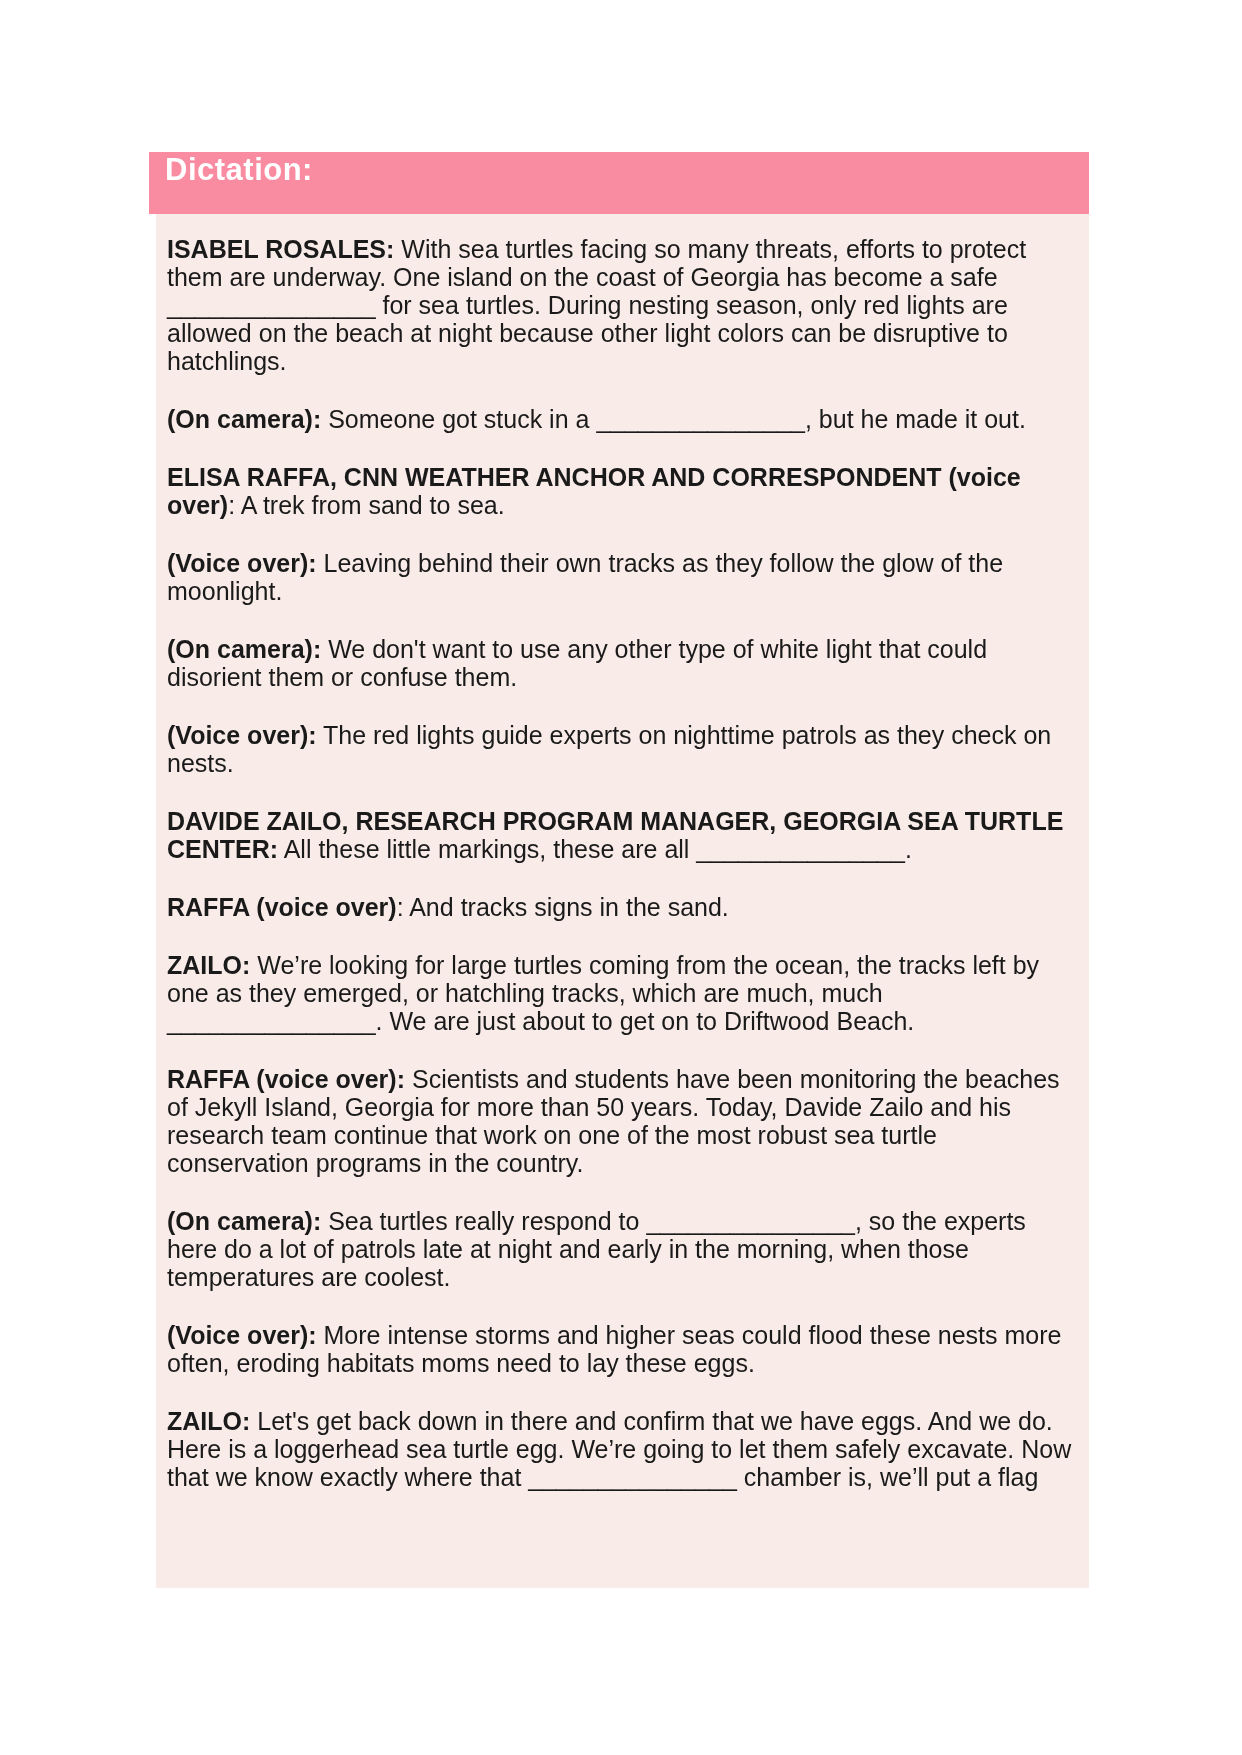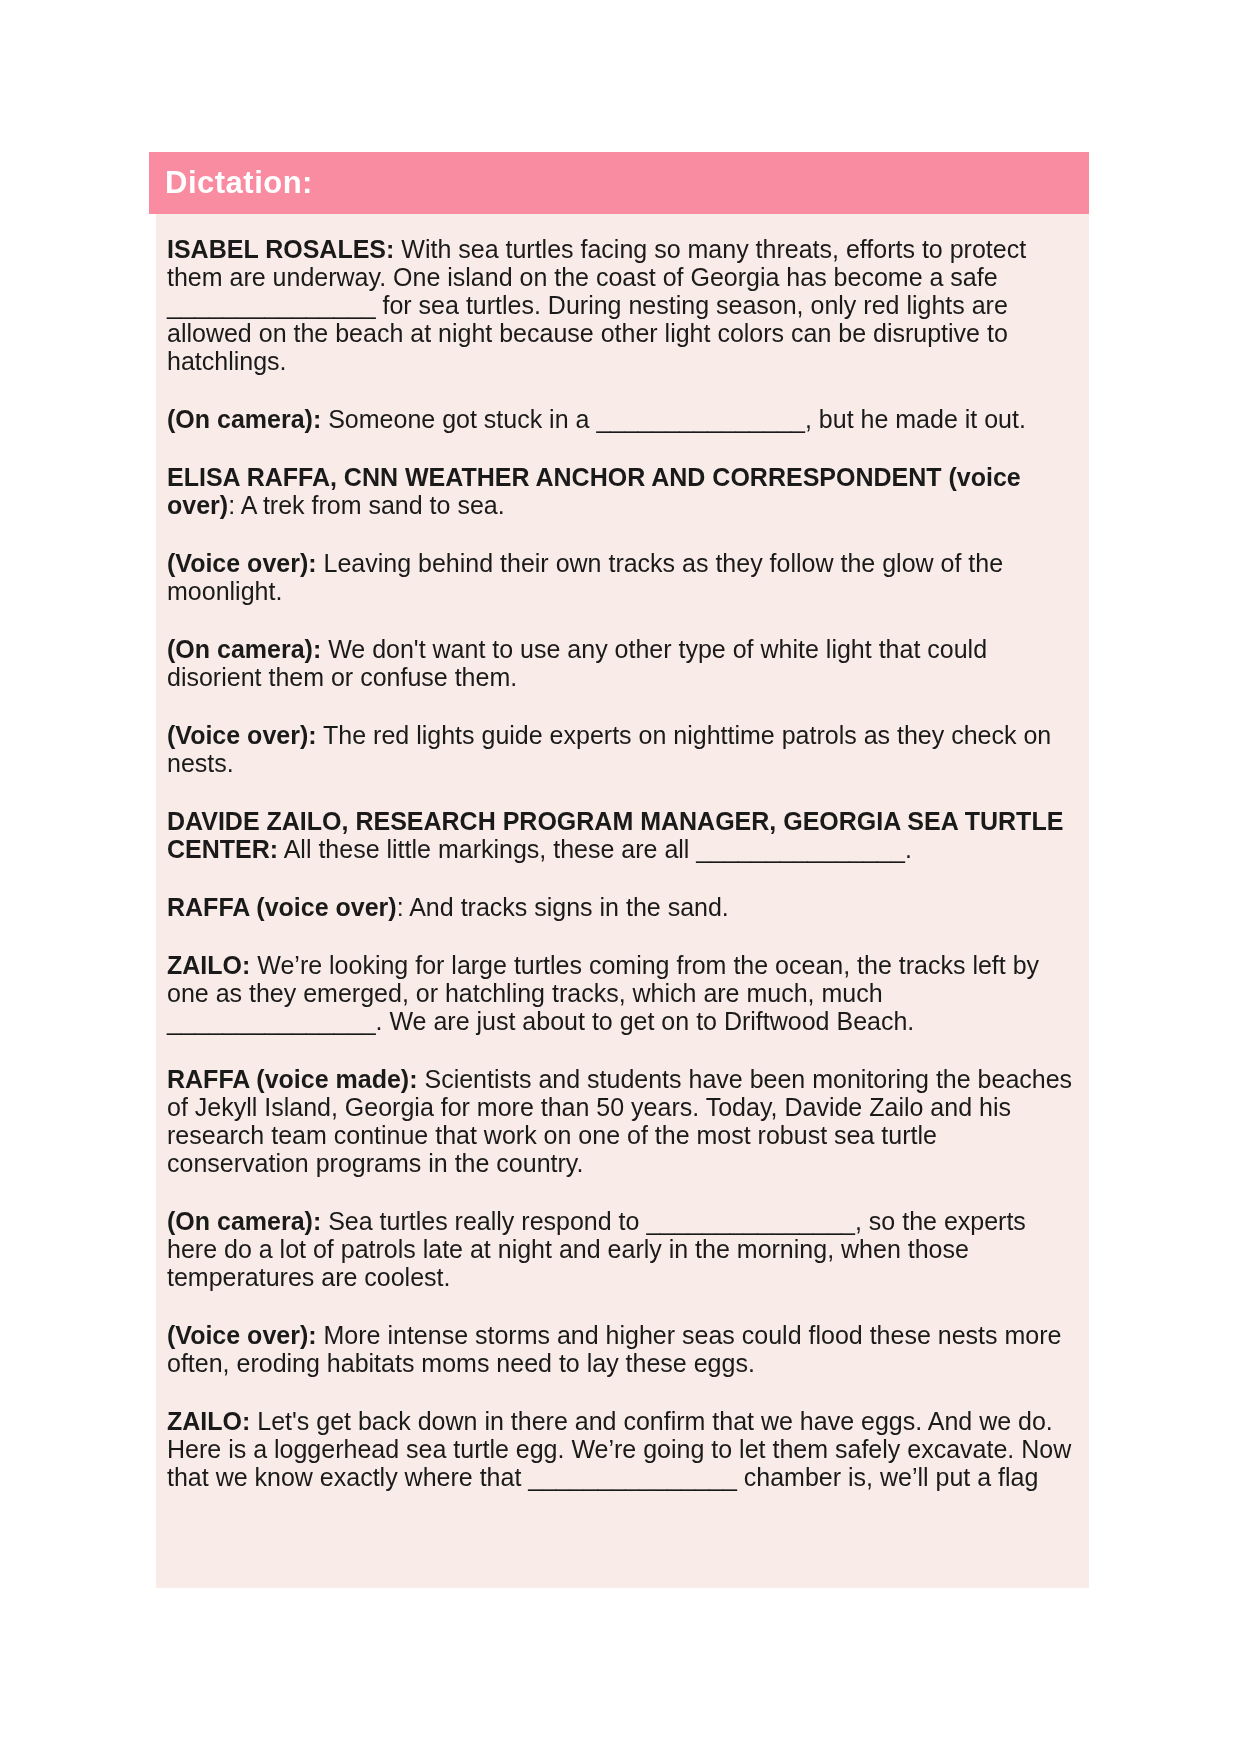--- a/index.html
+++ b/index.html
@@ -18,21 +18,20 @@
     position: absolute;
     left: 149px;
     top: 152px;
     width: 940px;
     height: 1436px;
   }
   .banner {
     height: 62px;
     background: #fa8ca2;
     display: flex;
-    align-items: center;
     padding-left: 16px;
     box-sizing: border-box;
   }
   .banner-title {
     color: #ffffff;
     font-weight: bold;
     font-size: 31px;
     letter-spacing: 0.5px;
   }
   .content {
@@ -66,18 +65,18 @@
   <div class="content" style="background: rgb(249, 236, 232); color: rgb(26, 26, 26);">
       <p><strong>ISABEL ROSALES:</strong><span> With sea turtles facing so many threats, efforts to protect them are underway. One island on the coast of Georgia has become a safe _______________ for sea turtles. During nesting season, only red lights are allowed on the beach at night because other light colors can be disruptive to hatchlings.</span></p>
       <p><strong>(On camera):</strong><span> Someone got stuck in a _______________, but he made it out.</span></p>
       <p><strong>ELISA RAFFA, CNN WEATHER ANCHOR AND CORRESPONDENT (voice over)</strong><span>: A trek from sand to sea.</span></p>
       <p><strong>(Voice over):</strong><span> Leaving behind their own tracks as they follow the glow of the moonlight.</span></p>
       <p><strong>(On camera):</strong><span> We don't want to use any other type of white light that could disorient them or confuse them.</span></p>
       <p><strong>(Voice over):</strong><span> The red lights guide experts on nighttime patrols as they check on nests.</span></p>
       <p><strong>DAVIDE ZAILO, RESEARCH PROGRAM MANAGER, GEORGIA SEA TURTLE CENTER:</strong><span> All these little markings, these are all _______________.</span></p>
       <p><strong>RAFFA (voice over)</strong><span>: And tracks signs in the sand.</span></p>
       <p><strong>ZAILO:</strong><span> We’re looking for large turtles coming from the ocean, the tracks left by one as they emerged, or hatchling tracks, which are much, much _______________. We are just about to get on to Driftwood Beach.</span></p>
-      <p><strong>RAFFA (voice made):</strong><span> Scientists and students have been monitoring the beaches of Jekyll Island, Georgia for more than 50 years. Today, Davide Zailo and his research team continue that work on one of the most robust sea turtle conservation programs in the country.</span></p>
+      <p><strong>RAFFA (voice over):</strong><span> Scientists and students have been monitoring the beaches of Jekyll Island, Georgia for more than 50 years. Today, Davide Zailo and his research team continue that work on one of the most robust sea turtle conservation programs in the country.</span></p>
       <p><strong>(On camera):</strong><span> Sea turtles really respond to _______________, so the experts here do a lot of patrols late at night and early in the morning, when those temperatures are coolest.</span></p>
       <p><strong>(Voice over):</strong><span> More intense storms and higher seas could flood these nests more often, eroding habitats moms need to lay these eggs.</span></p>
       <p><strong>ZAILO:</strong><span> Let's get back down in there and confirm that we have eggs. And we do. Here is a loggerhead sea turtle egg. We’re going to let them safely excavate. Now that we know exactly where that _______________ chamber is, we’ll put a flag</span></p>
     </div>
 </div>
 
 </body></html>

